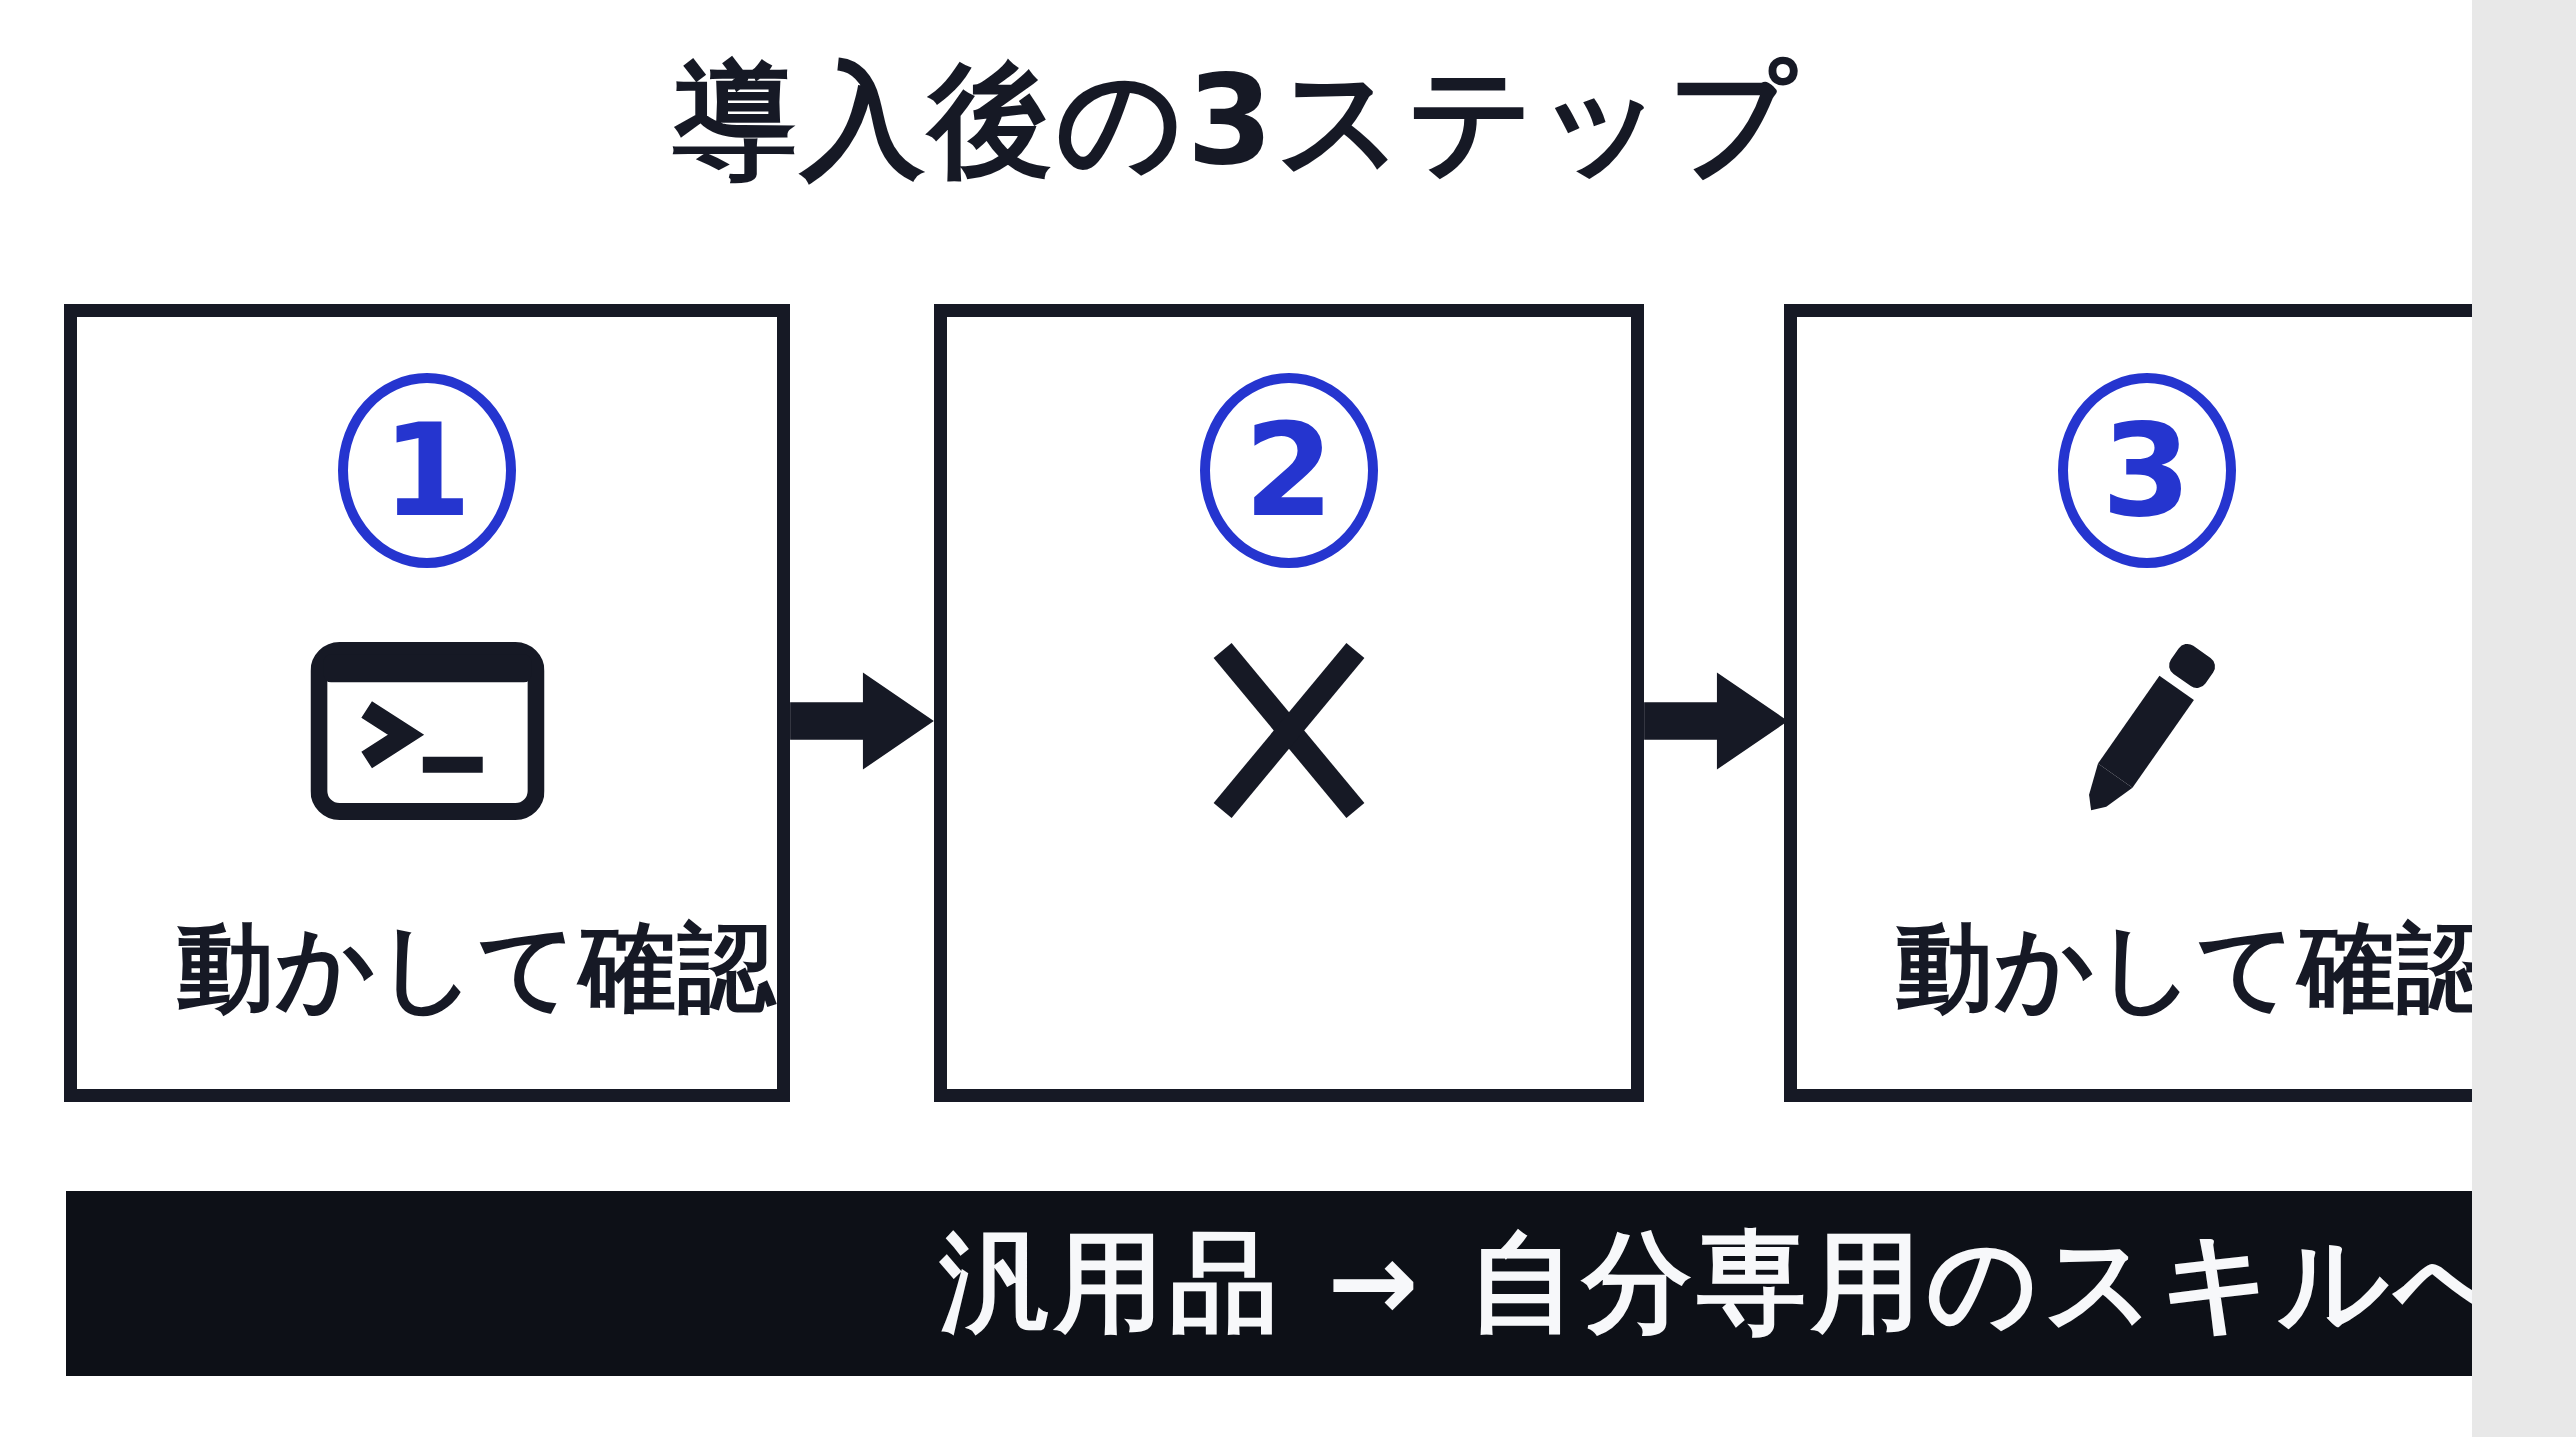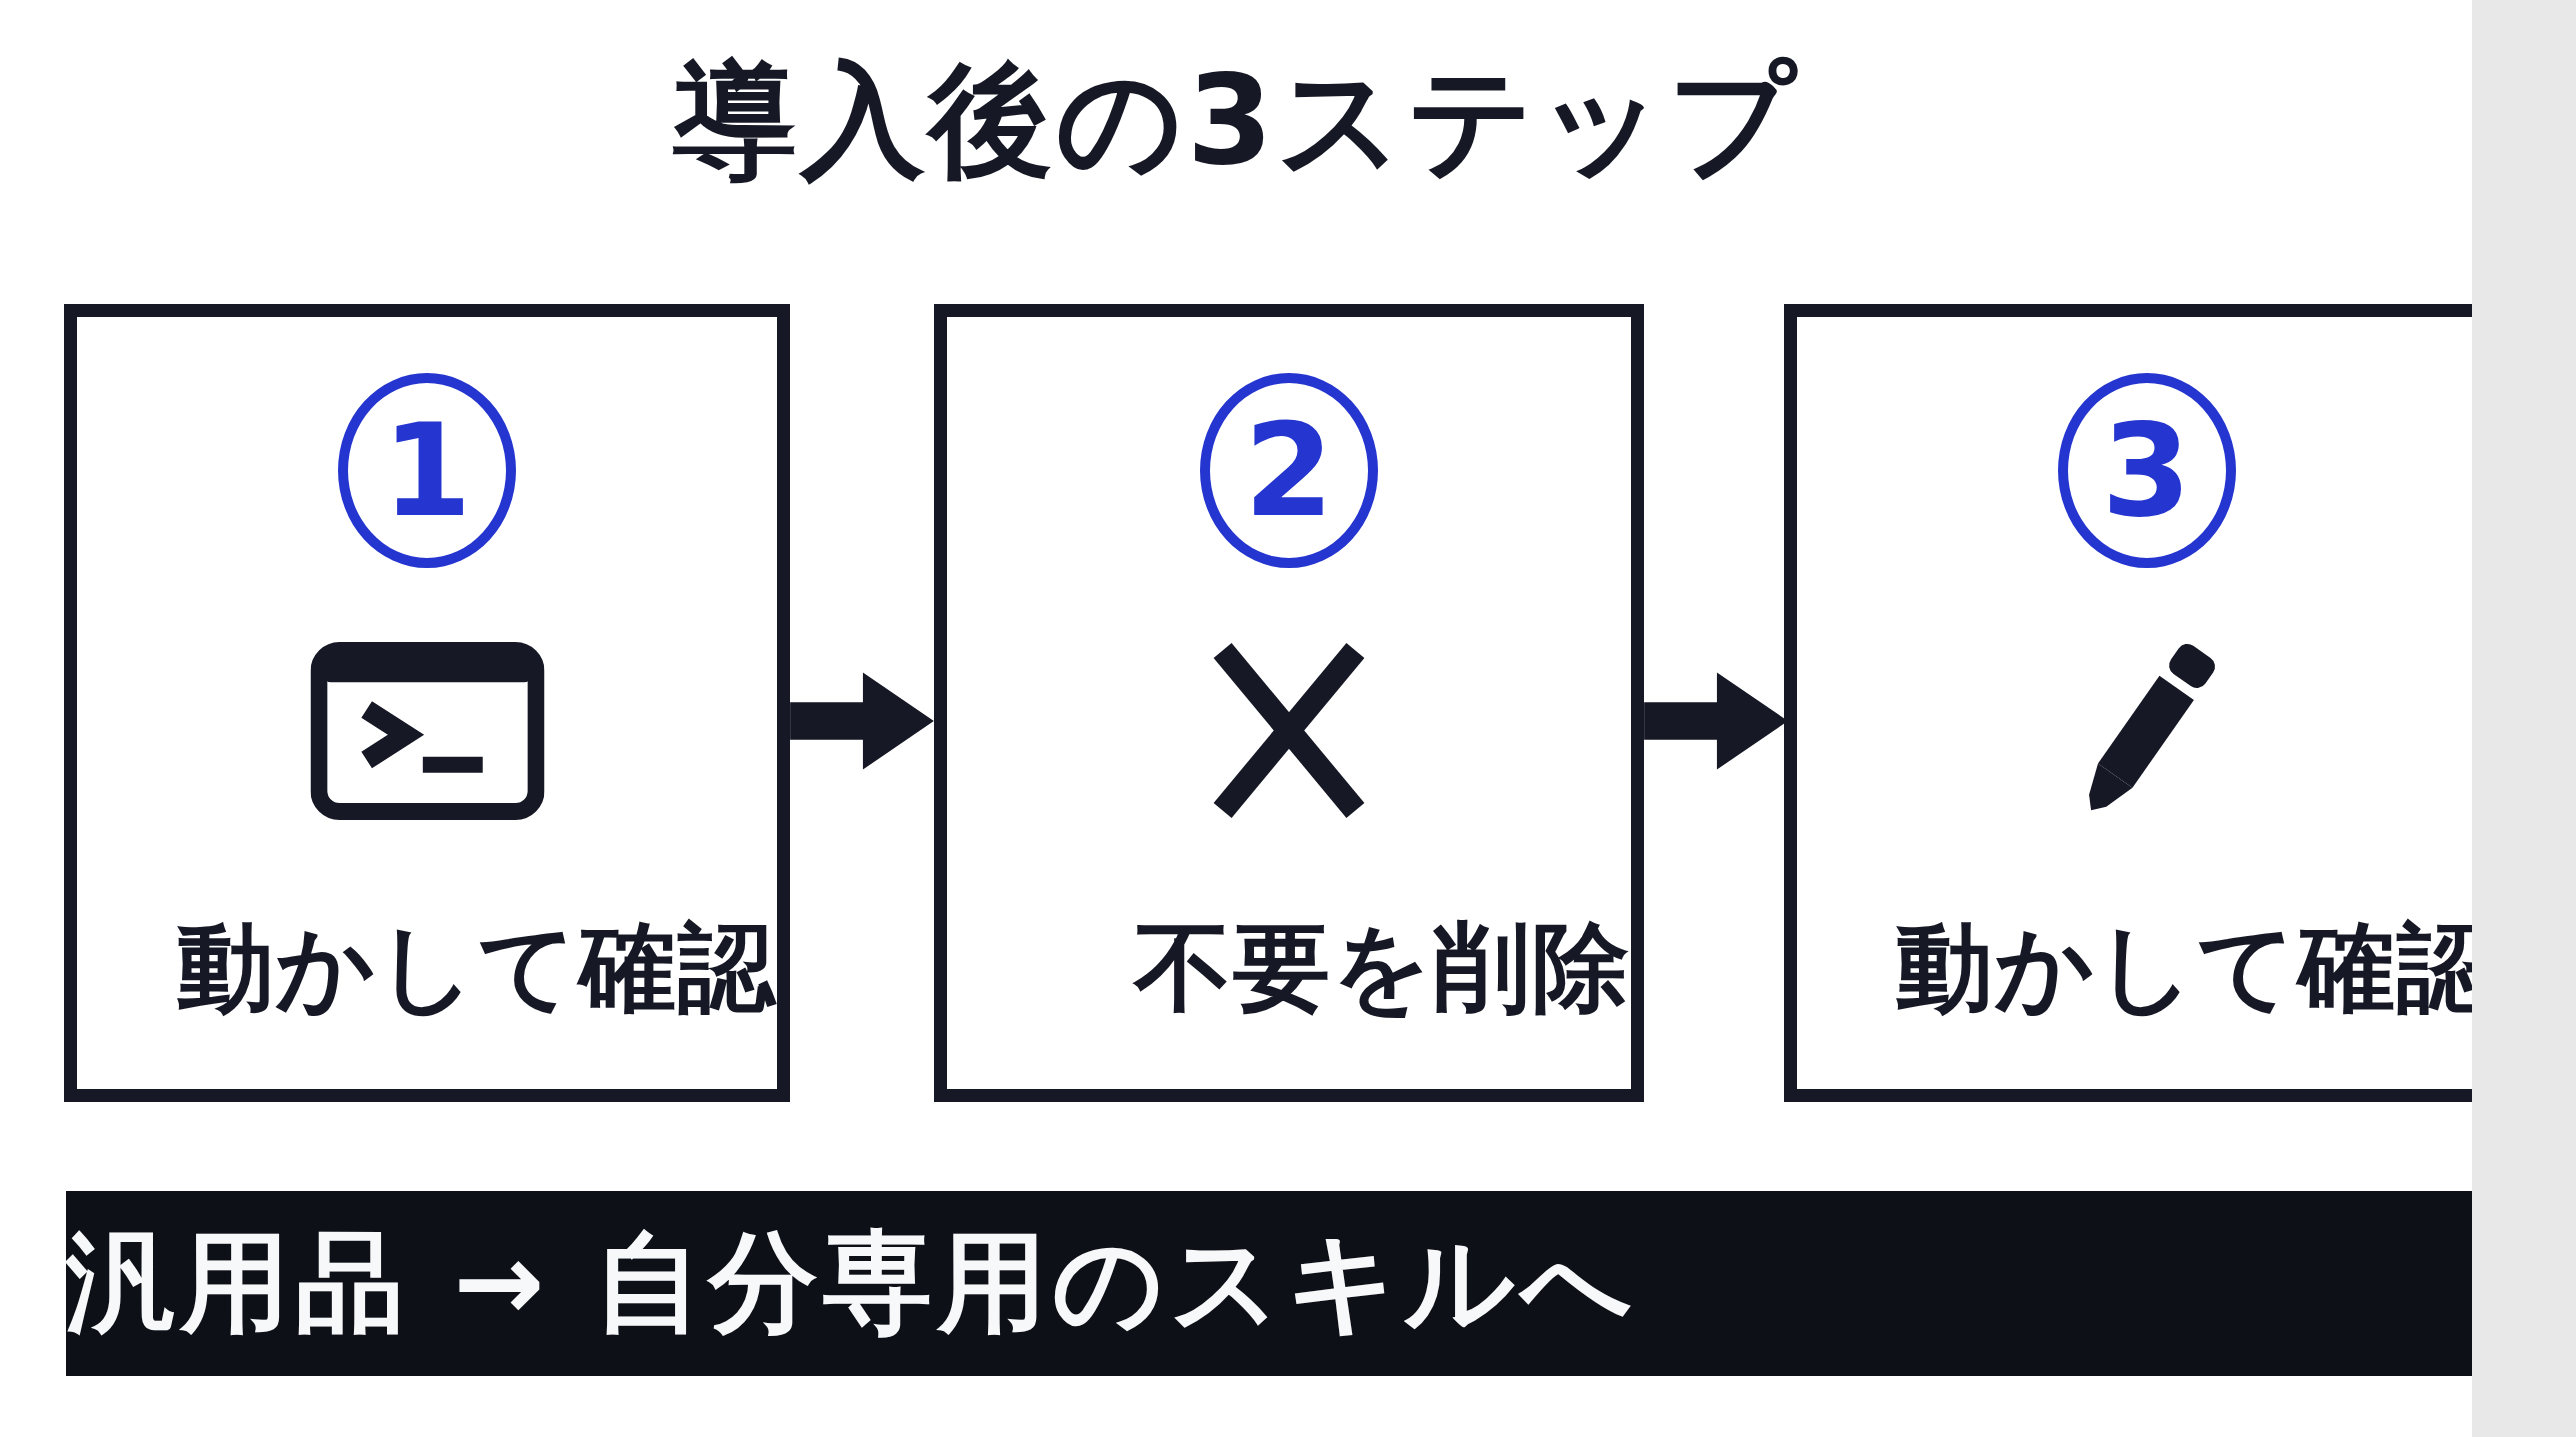--- a/index.html
+++ b/index.html
@@ -73,21 +73,21 @@
     top:665px;
     width:144px;height:112px;
   }
   .flow-arrow.a1{left:790px;}
   .flow-arrow.a2{left:1644px;}
   .footer-banner{
     position:absolute;
     left:66px;top:1191px;
     width:2446px;height:185px;
     background:var(--footer-bg);
-    display:flex;align-items:center;justify-content:flex-start;
+    display:flex;align-items:center;justify-content:flex-end;
   }
   .footer-banner .footer-text{
     color:var(--footer-fg);
     font-size:109px;
     font-weight:800;
     letter-spacing:5.6px;
     white-space:nowrap;
   }
 </style>
 </head>
@@ -119,21 +119,20 @@
   <div class="step-box s2">
     <div class="step-num">
       <span>2</span>
     </div>
     <div class="step-icon">
       <svg width="159" height="183" viewBox="0 0 170 195" aria-hidden="true">
         <line x1="14" y1="12" x2="156" y2="183" stroke="#161925" stroke-width="25"></line>
         <line x1="156" y1="12" x2="14" y2="183" stroke="#161925" stroke-width="25"></line>
       </svg>
     </div>
-    <div class="step-label">不要を削除</div>
   </div>
 
   <svg class="flow-arrow a2" viewBox="0 0 154 120" aria-hidden="true">
     <polygon points="0,40 78,40 78,8 154,60 78,112 78,80 0,80" fill="#161925"></polygon>
   </svg>
 
   <div class="step-box s3">
     <div class="step-num">
       <span>3</span>
     </div>

